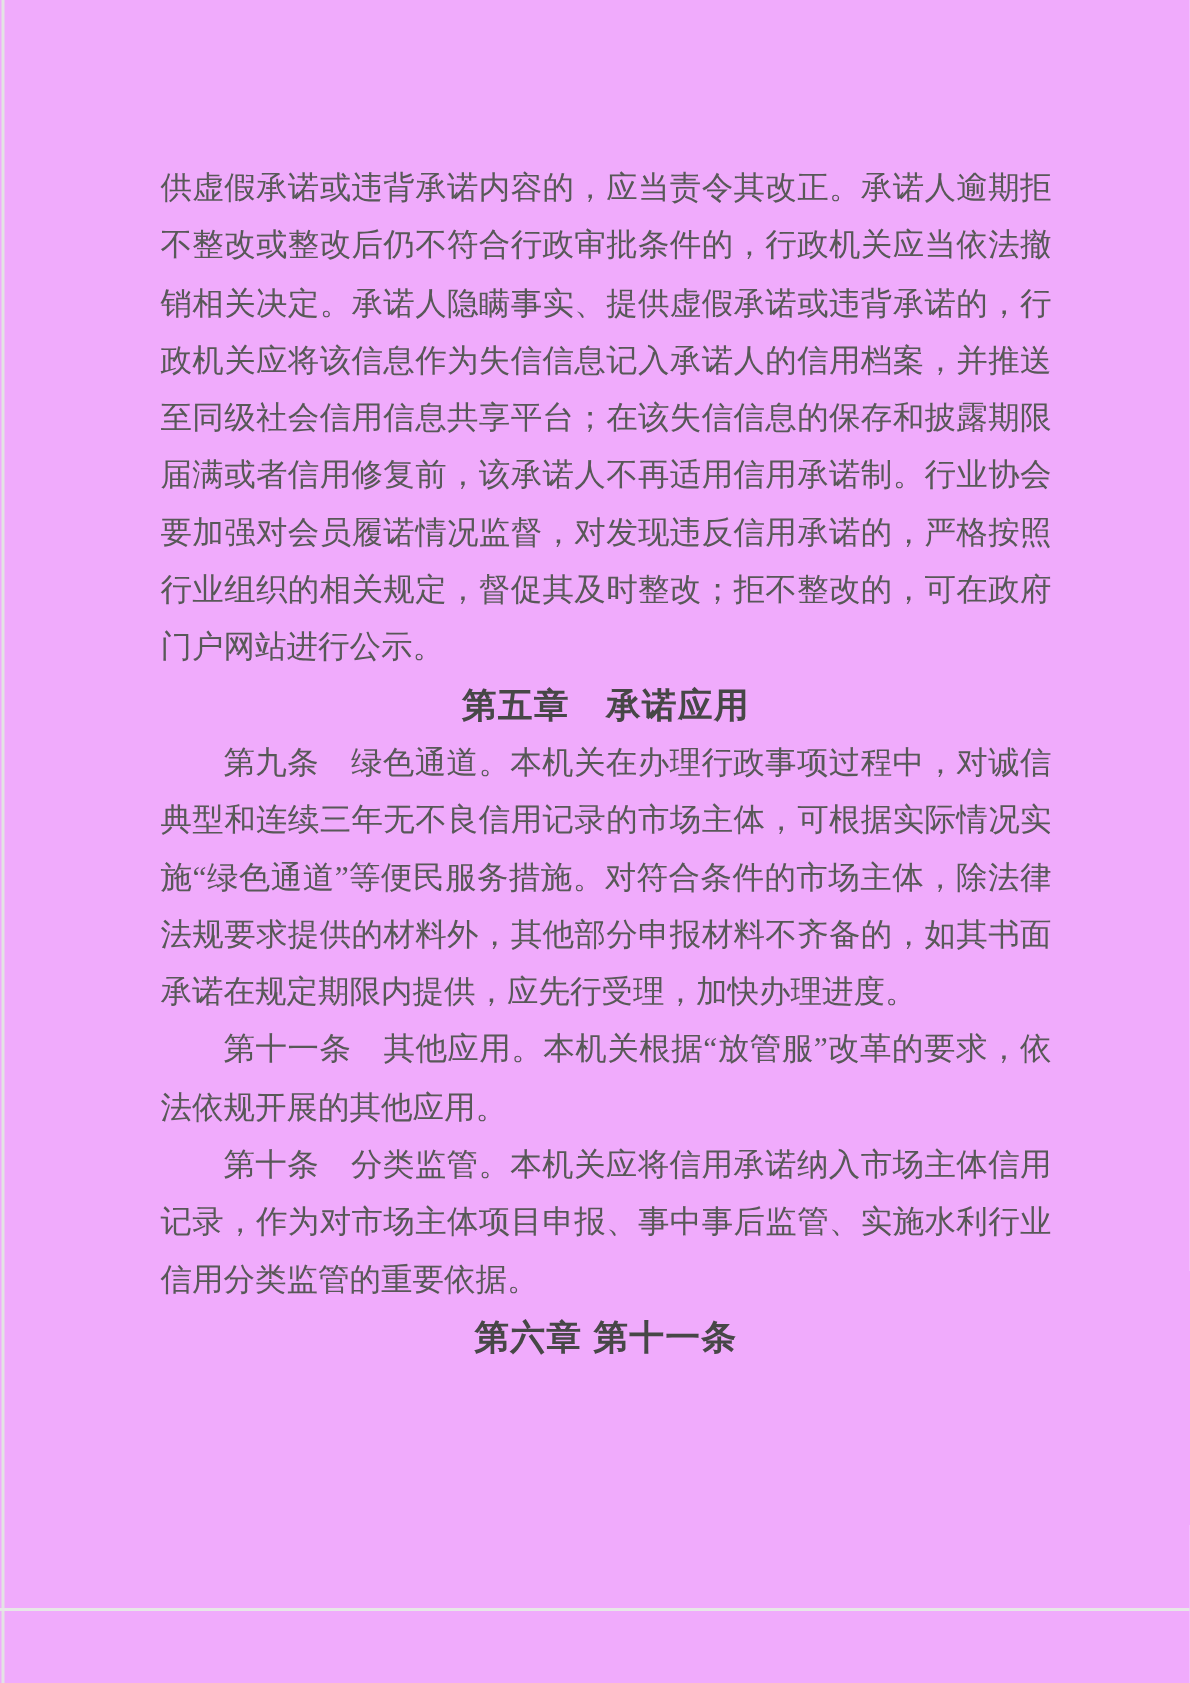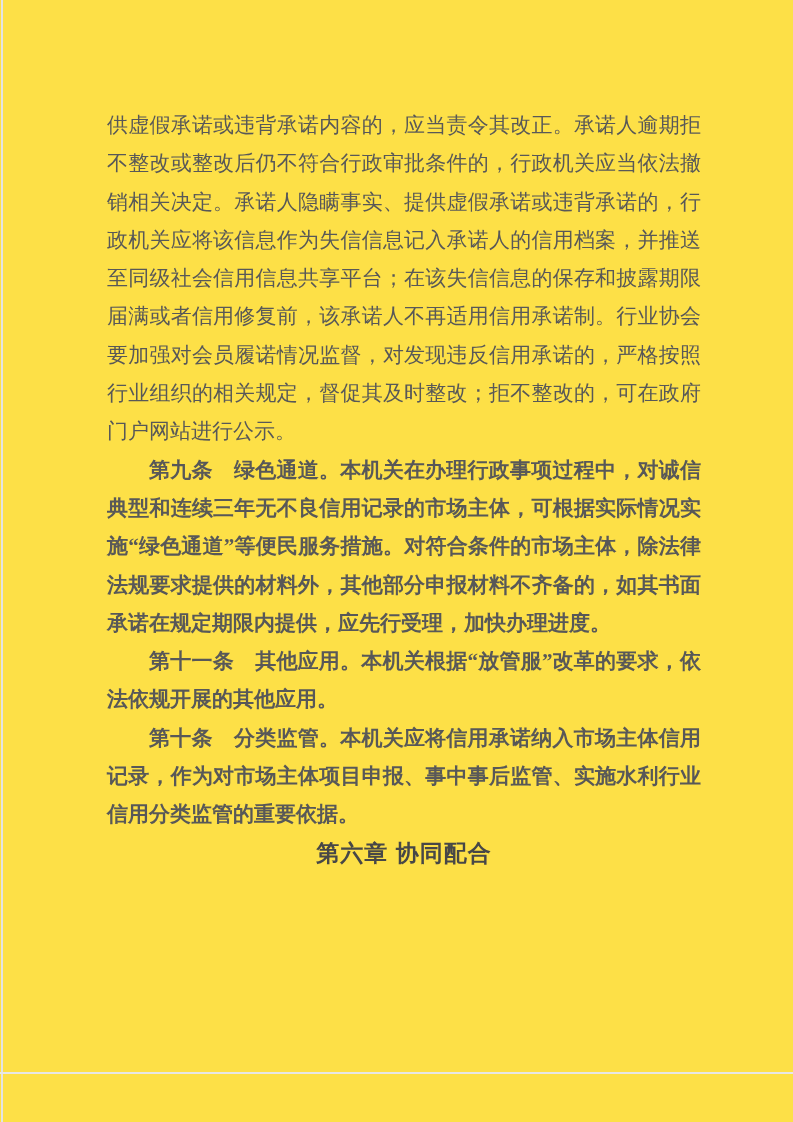--- a/index.html
+++ b/index.html
@@ -10,21 +10,21 @@
     width: 793px;
     height: 1122px;
     position: relative;
     background: #fdfdfd;
     overflow: hidden;
     font-family: "Liberation Serif", serif;
   }
   .scan-page {
     position: absolute;
     inset: 0;
-    background: #fde047;
+    background: #f0abfc;
   }
   .edge-line-left {
     position: absolute;
     left: 1px;
     top: 0;
     width: 2px;
     height: 1122px;
   }
   .fold-line-bottom {
     position: absolute;
@@ -43,37 +43,37 @@
     text-align: justify;
     font-family: "Liberation Serif", serif;
     -webkit-font-smoothing: antialiased;
   }
   .doc p.para {
     margin: 0;
     padding: 0;
   }
   .doc p.para.indent {
     text-indent: 42px;
-    font-weight: bold;
   }
   .doc .heading {
     text-align: center;
     font-family: "Liberation Sans", sans-serif;
     font-weight: bold;
     font-size: 23px;
     line-height: 38.3px;
     letter-spacing: 1px;
   }
 </style>
 </head>
 <body style="background: rgb(253, 253, 253);">
 
 <div class="scan-page">
   <div class="edge-line-left" style="background: rgb(227, 227, 227);"></div>
   <div class="fold-line-bottom" style="background: rgb(231, 231, 231);"></div>
   <div class="doc" style="color: rgb(88, 88, 88);">
       <p class="para">供虚假承诺或违背承诺内容的，应当责令其改正。承诺人逾期拒不整改或整改后仍不符合行政审批条件的，行政机关应当依法撤销相关决定。承诺人隐瞒事实、提供虚假承诺或违背承诺的，行政机关应将该信息作为失信信息记入承诺人的信用档案，并推送至同级社会信用信息共享平台；在该失信信息的保存和披露期限届满或者信用修复前，该承诺人不再适用信用承诺制。行业协会要加强对会员履诺情况监督，对发现违反信用承诺的，严格按照行业组织的相关规定，督促其及时整改；拒不整改的，可在政府门户网站进行公示。</p>
+      <div class="heading" style="color: rgb(71, 71, 71);">第五章　承诺应用</div>
       <p class="para indent">第九条　绿色通道。本机关在办理行政事项过程中，对诚信典型和连续三年无不良信用记录的市场主体，可根据实际情况实施“绿色通道”等便民服务措施。对符合条件的市场主体，除法律法规要求提供的材料外，其他部分申报材料不齐备的，如其书面承诺在规定期限内提供，应先行受理，加快办理进度。</p>
       <p class="para indent">第十一条　其他应用。本机关根据“放管服”改革的要求，依法依规开展的其他应用。</p>
       <p class="para indent">第十条　分类监管。本机关应将信用承诺纳入市场主体信用记录，作为对市场主体项目申报、事中事后监管、实施水利行业信用分类监管的重要依据。</p>
-      <div class="heading" style="color: rgb(71, 71, 71);">第六章 协同配合</div>
+      <div class="heading" style="color: rgb(71, 71, 71);">第六章 第十一条</div>
     </div>
 </div>
 
 </body></html>

